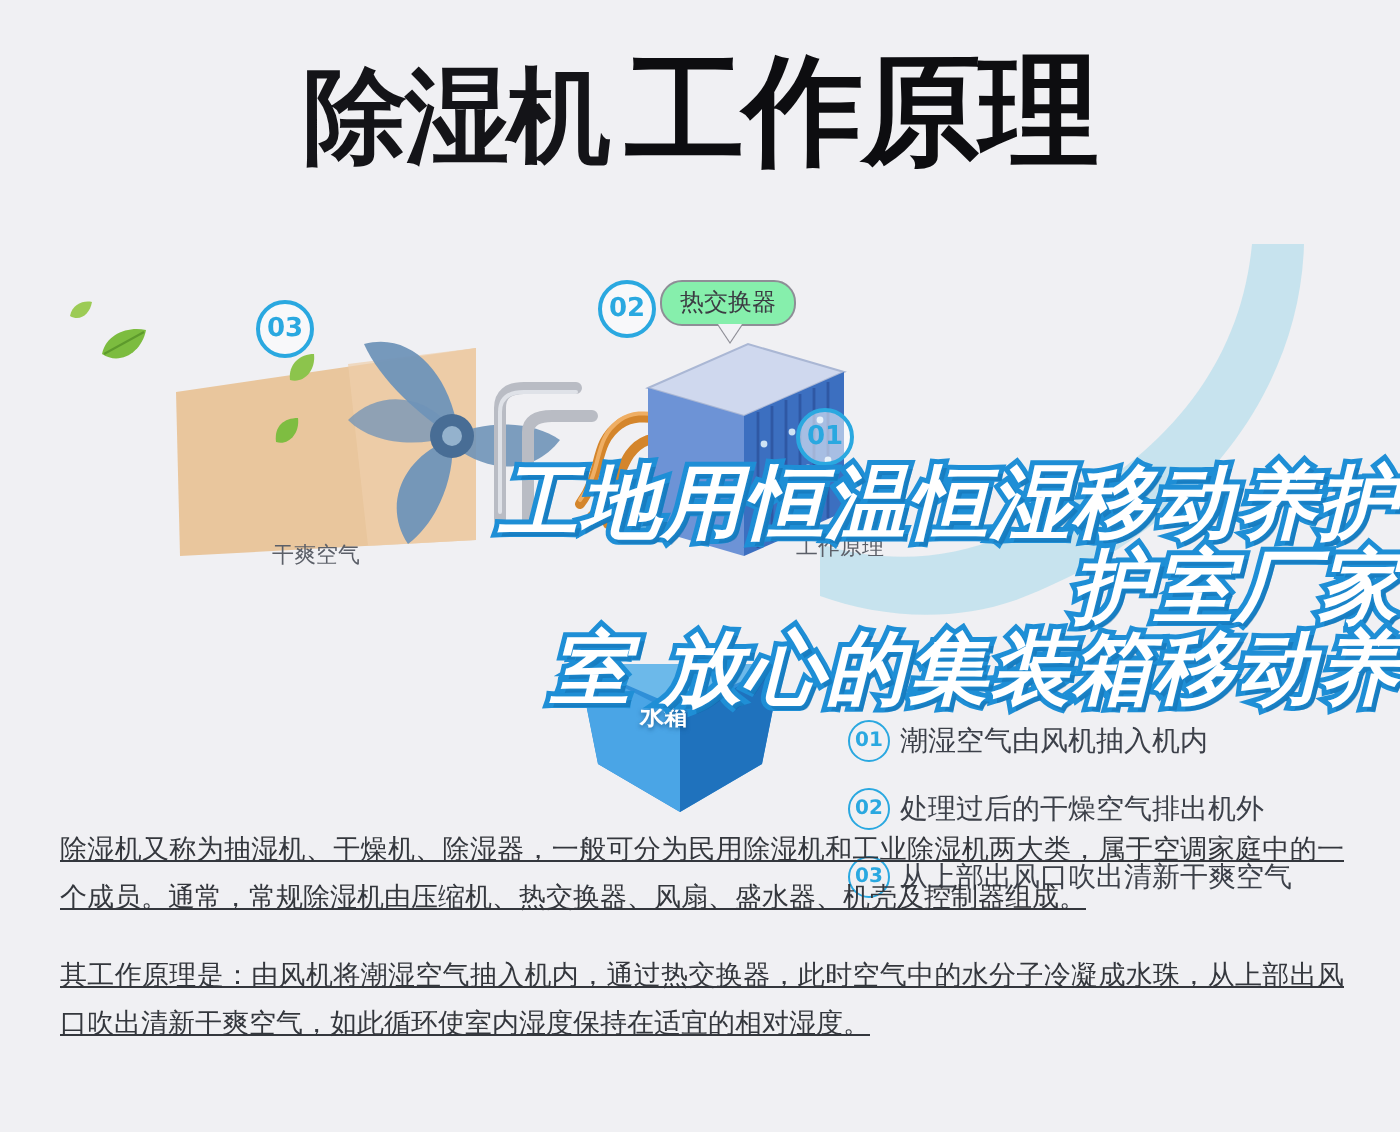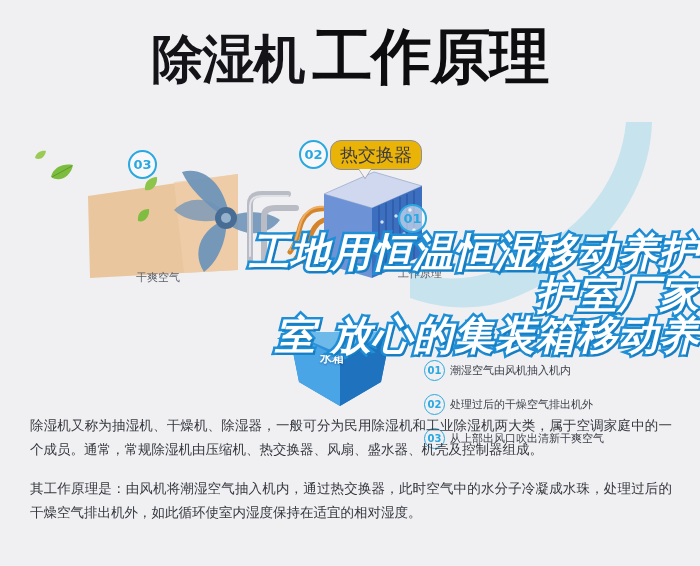--- a/index.html
+++ b/index.html
@@ -59,23 +59,23 @@
     background:rgba(255,255,255,0.55);
     font-family:"DejaVu Sans","Liberation Sans",sans-serif;
   }
   .badge-03{left:128px;top:32px;}
   .badge-02{left:299px;top:22px;}
   .badge-01{left:398px;top:86px;}
 
   
   .bubble{
     position:absolute;left:330px;top:22px;
-    background:#eab308;border:1.5px solid #8e8e96;
+    background:#86efac;border:1.5px solid #8e8e96;
     border-radius:11px;padding:2px 9px;
-    font-size:18px;color:#3b3b42;white-space:nowrap;
+    font-size:12px;color:#3b3b42;white-space:nowrap;
     font-family:"DejaVu Sans","Liberation Sans",sans-serif;
   }
   .bubble::after{
     content:"";position:absolute;left:28px;top:100%;
     width:0;height:0;
     border-left:6px solid transparent;border-right:6px solid transparent;
     border-top:9px solid #f2f2f5;
     filter:drop-shadow(0 1.5px 0 #8e8e96);
   }
 
@@ -116,21 +116,21 @@
     margin-bottom:13px;white-space:nowrap;
   }
   .legend-num{
     flex:0 0 auto;width:19px;height:19px;border-radius:50%;
     border:1.5px solid #2aa8e0;color:#2aa8e0;
     font-size:10px;font-weight:700;
     display:flex;align-items:center;justify-content:center;
     font-family:"DejaVu Sans","Liberation Sans",sans-serif;
   }
   .legend-text{
-    font-size:11px;color:#3c4049;
+    font-size:14px;color:#3c4049;
     font-family:"DejaVu Sans","Liberation Sans",sans-serif;
   }
 
   
   .overlay{
     position:absolute;left:0;top:232px;width:700px;
     text-align:right;z-index:40;pointer-events:none;
     line-height:1.04;
   }
   .overlay-line{
@@ -147,20 +147,21 @@
   
   .copy{
     position:absolute;left:30px;top:414px;width:642px;
     color:#34373d;
     font-family:"DejaVu Sans","Liberation Sans",sans-serif;
   }
   .copy p{
     margin:0 0 16px 0;
     font-size:13.5px;line-height:1.75;
     text-align:justify;
+    text-decoration:underline;
   }
   .copy p:last-child{margin-bottom:0;}
 </style>
 </head>
 <body>
 
 <div class="page">
 
   <div class="title-row">
     <span class="title-a">除湿机</span><span class="title-b">工作原理</span>
@@ -310,16 +311,16 @@
   </div>
 
   <div class="overlay">
     <div class="overlay-line">工地用恒温恒湿移动养护</div>
     <div class="overlay-line">护室厂家</div>
     <div class="overlay-line">室 放心的集装箱移动养</div>
   </div>
 
   <div class="copy">
     <p>除湿机又称为抽湿机、干燥机、除湿器，一般可分为民用除湿机和工业除湿机两大类，属于空调家庭中的一个成员。通常，常规除湿机由压缩机、热交换器、风扇、盛水器、机壳及控制器组成。</p>
-    <p>其工作原理是：由风机将潮湿空气抽入机内，通过热交换器，此时空气中的水分子冷凝成水珠，处理过后的干燥空气排出机外，如此循环使室内湿度保持在适宜的相对湿度。</p>
+    <p>其工作原理是：由风机将潮湿空气抽入机内，通过热交换器，此时空气中的水分子冷凝成水珠，从上部出风口吹出清新干爽空气，如此循环使室内湿度保持在适宜的相对湿度。</p>
   </div>
 
 </div>
 
 </body></html>

